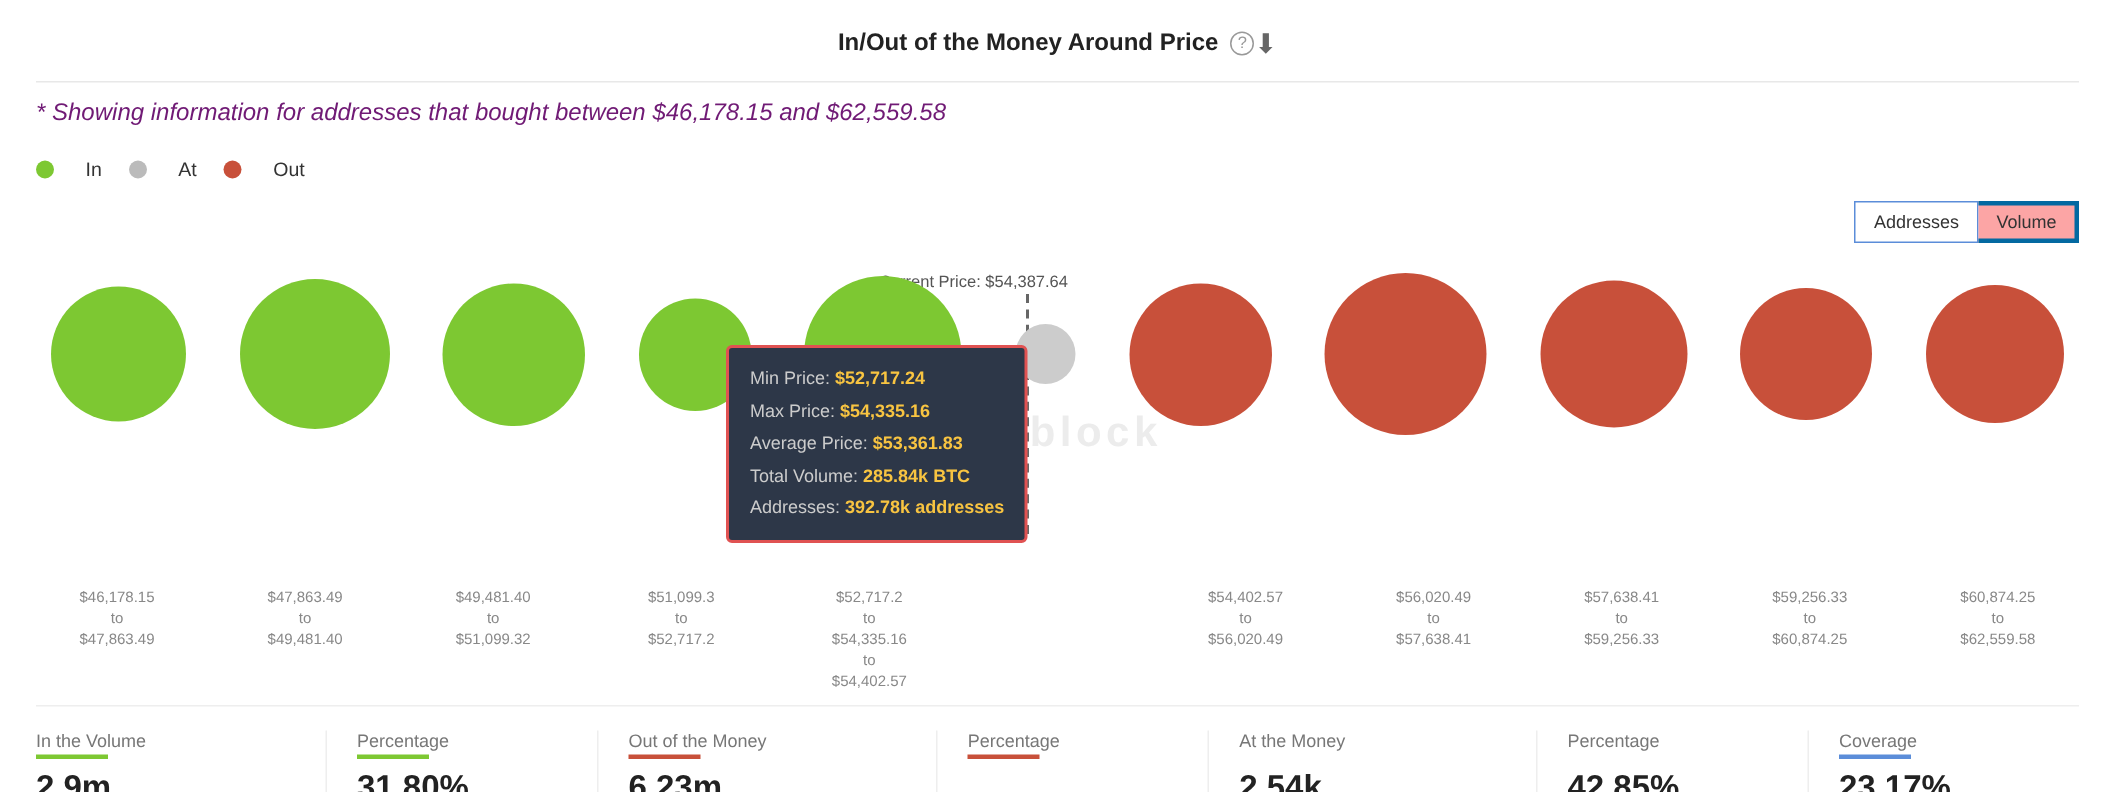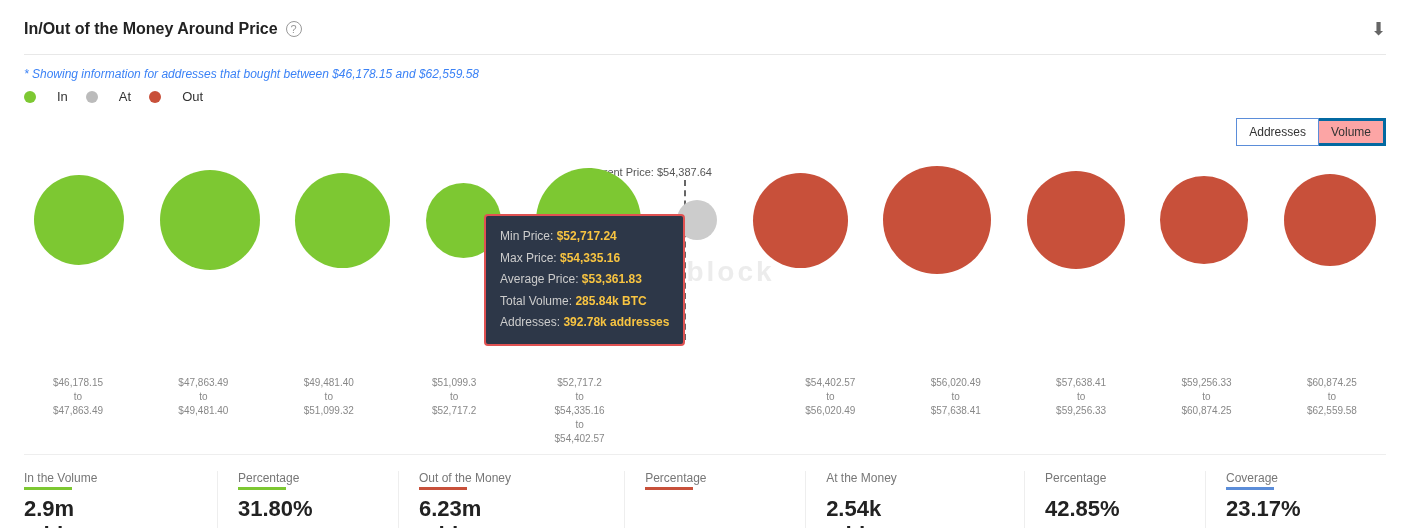--- a/index.html
+++ b/index.html
@@ -12,21 +12,21 @@
     }
 
     .main-container {
       padding: 18px 24px 20px 24px;
       position: relative;
     }
 
     .header-row {
       display: flex;
       align-items: center;
-      justify-content: space-between;
+      justify-content: center;
       border-bottom: 1px solid #e8e8e8;
       padding-bottom: 14px;
       margin-bottom: 12px;
     }
 
     .title-group {
       display: flex;
       align-items: center;
       gap: 8px;
     }
@@ -50,23 +50,23 @@
       cursor: pointer;
     }
 
     .download-icon {
       font-size: 18px;
       color: #666;
       cursor: pointer;
     }
 
     .subtitle {
-      font-size: 12px;
-      color: #3b82f6;
-      margin-bottom: 8px;
+      font-size: 16px;
+      color: #701a75;
+      margin-bottom: 20px;
       font-style: italic;
     }
 
     .legend {
       display: flex;
       align-items: center;
       gap: 18px;
       margin-bottom: 14px;
       font-size: 13px;
     }

